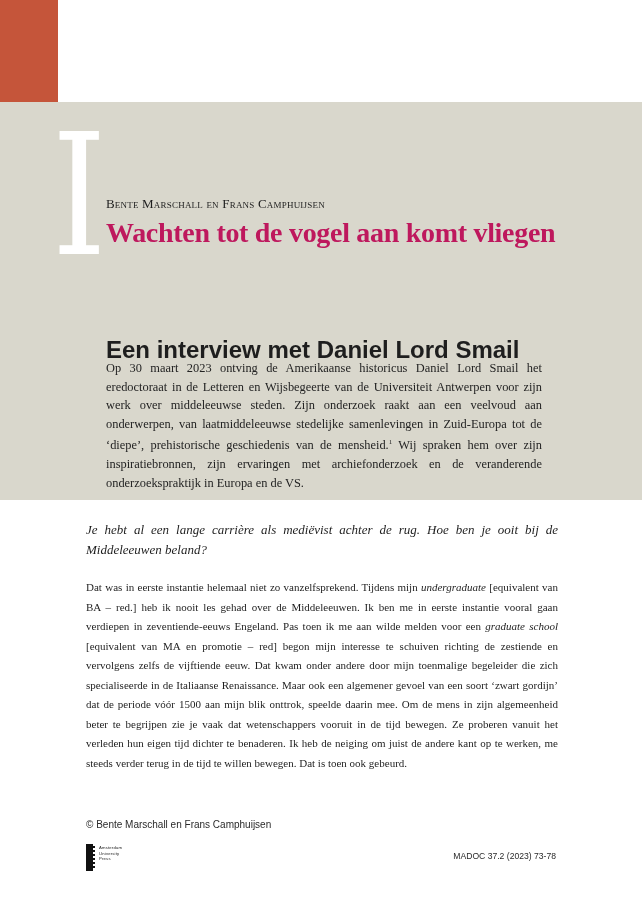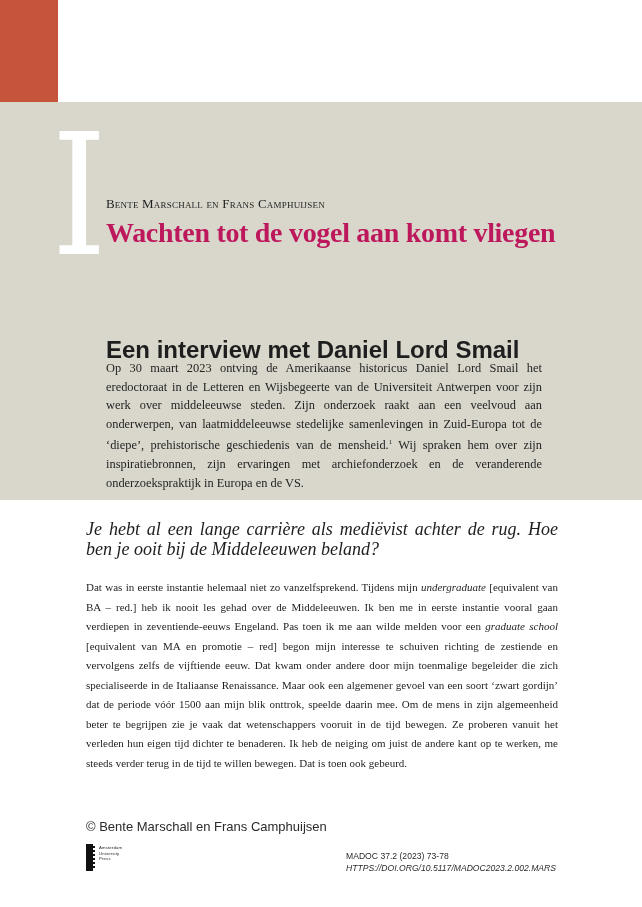--- a/index.html
+++ b/index.html
@@ -36,34 +36,34 @@
     }
 
     .abstract {
       position: absolute; left: 106px; top: 359px; width: 436px;
       font-family: Liberation Serif, serif; font-size: 12.4px; line-height: 18.6px; color: #232323;
       text-align: justify;
     }
 
     .question {
       position: absolute; left: 86px; top: 520px; width: 472px;
-      font-family: "Liberation Serif", serif; font-style: italic; font-size: 18px; line-height: 19.5px;
+      font-family: "Liberation Serif", serif; font-style: italic; font-size: 13px; line-height: 19.5px;
       color: #1e1e1e; text-align: justify;
     }
 
     .answer {
       position: absolute; left: 86px; top: 578px; width: 472px;
       font-family: "Liberation Serif", serif; font-size: 11px; line-height: 19.5px;
       color: #1e1e1e; text-align: justify;
     }
     .answer em { font-style: italic; }
 
     .copyright {
       position: absolute; left: 86px; top: 819px;
-      font-family: "Liberation Sans", sans-serif; font-size: 13px; color: #2a2a2a;
+      font-family: "Liberation Sans", sans-serif; font-size: 10px; color: #2a2a2a;
     }
 
     .publisher-logo { position: absolute; left: 86px; top: 844px; width: 60px; height: 28px; }
     .publisher-logo .bar { position: absolute; left: 0; top: 0; width: 7px; height: 27px; background: #111; }
     .publisher-logo .bar::after {
       content: ""; position: absolute; right: -2px; top: 2px; width: 2px; height: 23px;
       background: repeating-linear-gradient(to bottom, #111 0, #111 2px, transparent 2px, transparent 4px);
     }
     .publisher-logo .name {
       position: absolute; left: 13px; top: 1px;
@@ -104,14 +104,13 @@
   <div class="bar"></div>
   <div class="name">
     <div>Amsterdam</div>
     <div>University</div>
     <div>Press</div>
   </div>
 </div>
 
 <div class="citation">
   <div>MADOC 37.2 (2023) 73-78</div>
-  <div class="doi">HTTPS://DOI.ORG/10.5117/MADOC2023.2.002.MARS</div>
 </div>
 
 </body></html>

